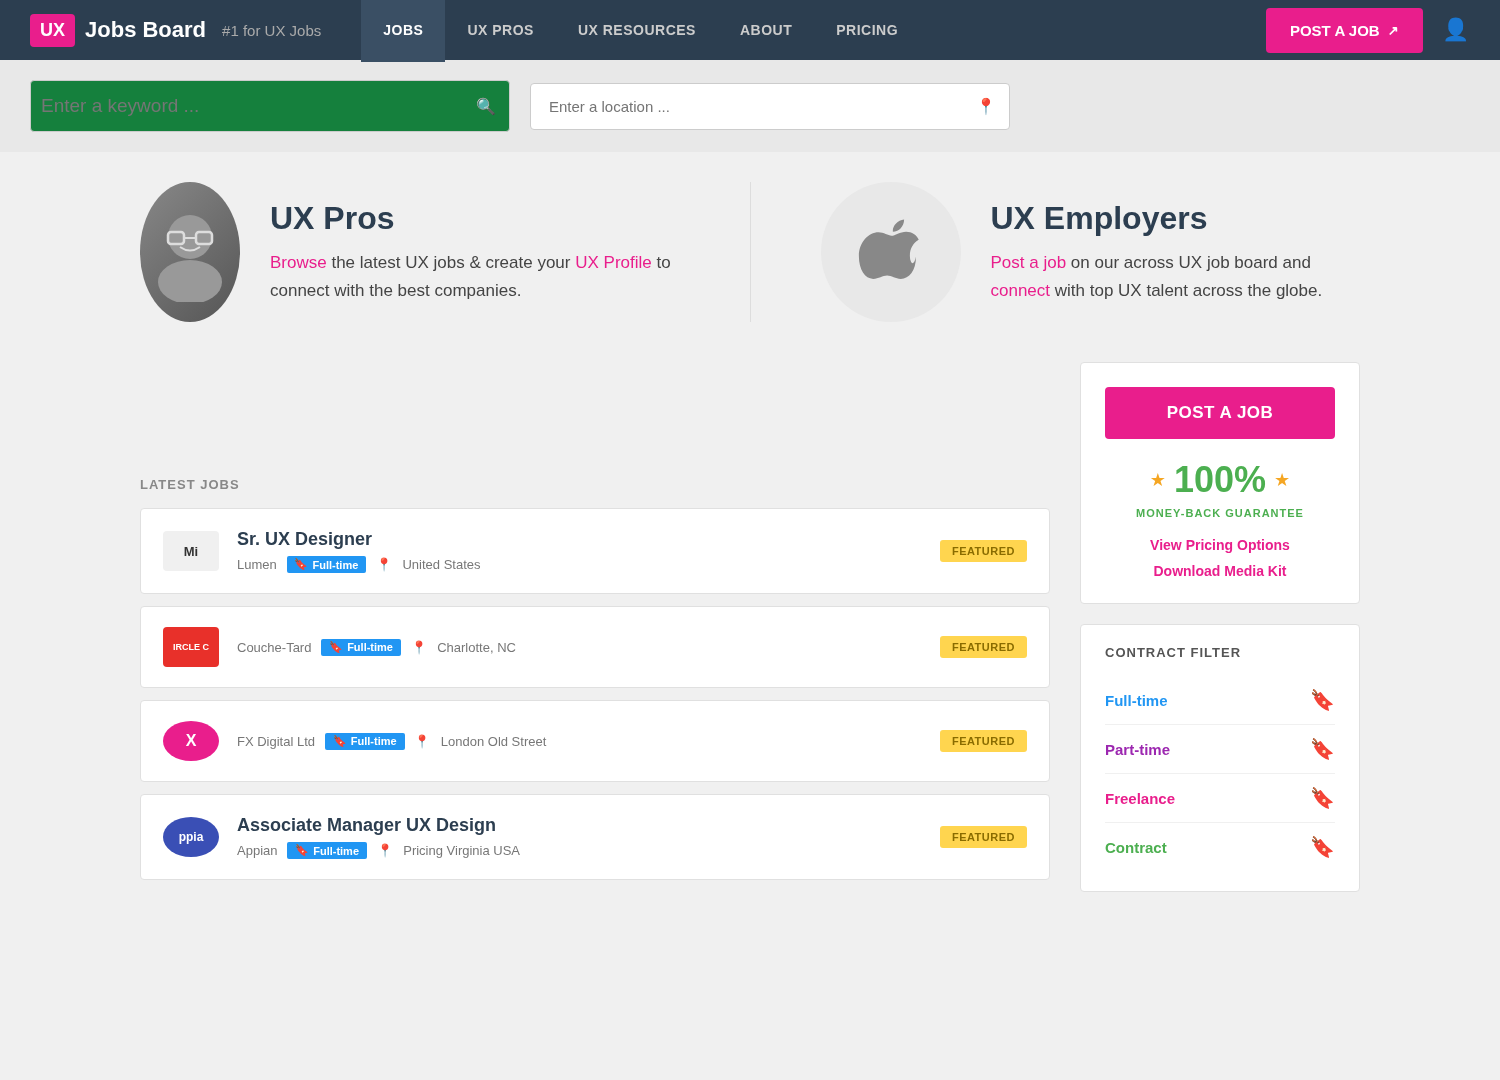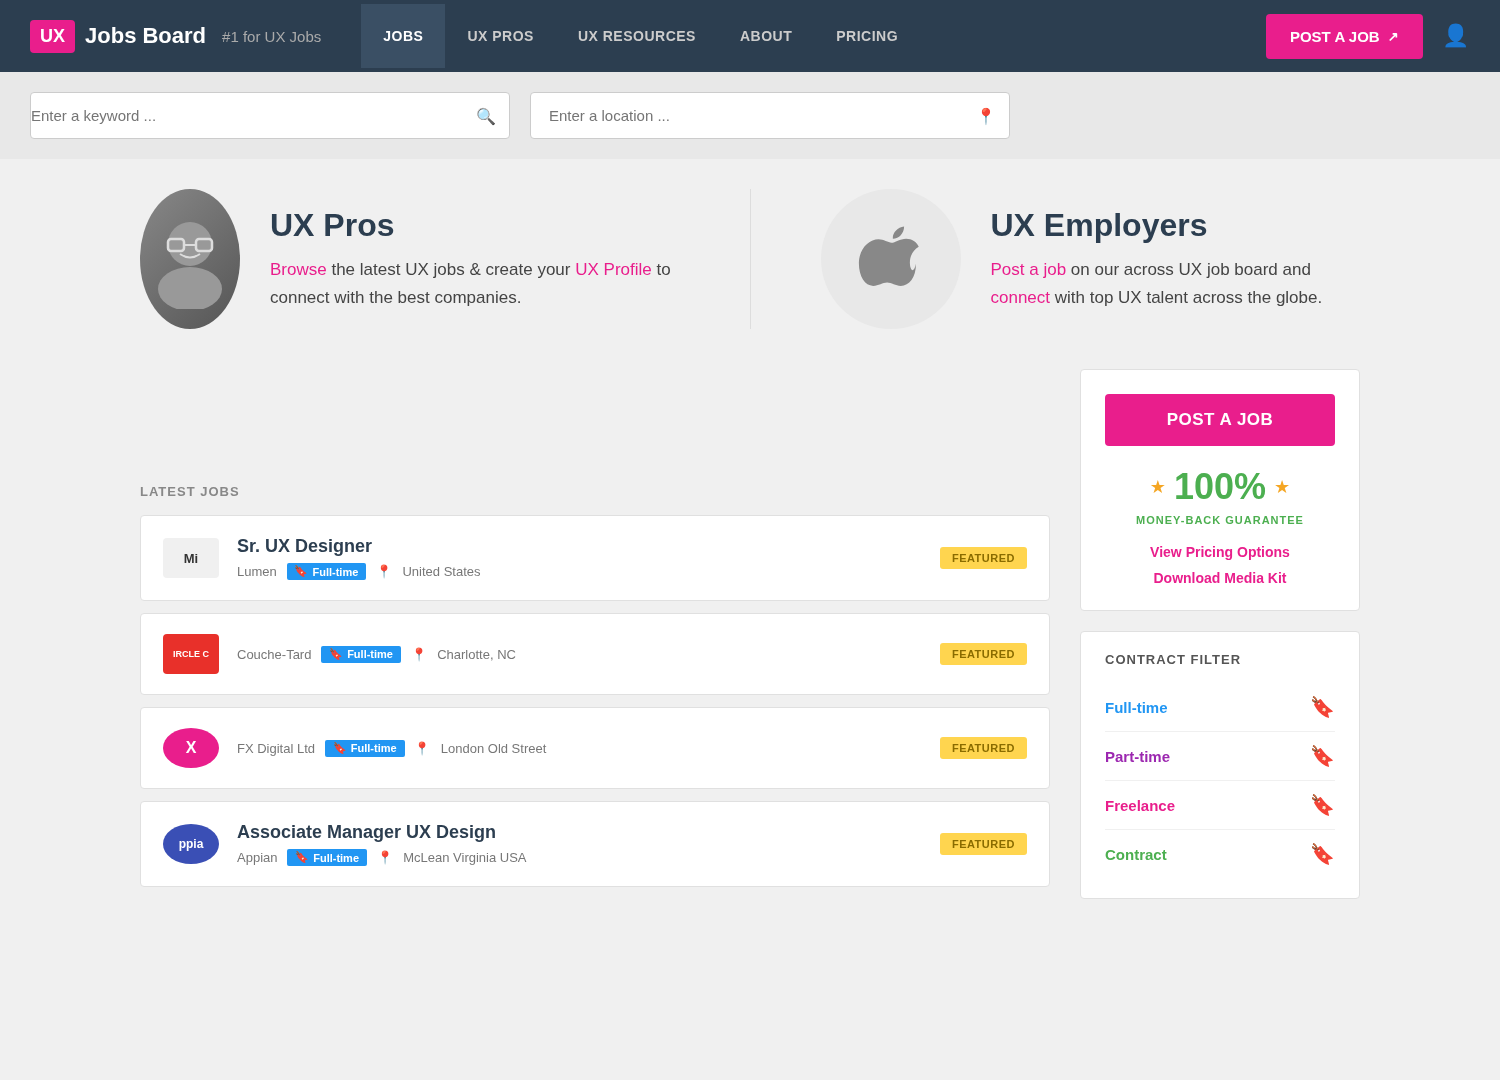--- a/index.html
+++ b/index.html
@@ -4,21 +4,21 @@
   <style>
     * { box-sizing: border-box; margin: 0; padding: 0; }
     body { font-family: Arial, sans-serif; background: #f0f0f0; width: 1500px; min-height: 1080px; }
 
     
     .navbar {
       background: #2c3e50;
       display: flex;
       align-items: center;
       padding: 0 30px;
-      height: 72px;
+      height: 60px;
     }
     .logo-box {
       background: #e91e8c;
       color: white;
       font-weight: bold;
       font-size: 18px;
       padding: 6px 10px;
       border-radius: 4px;
       margin-right: 10px;
     }
@@ -81,25 +81,25 @@
       gap: 20px;
       align-items: center;
     }
     .search-input-wrap {
       position: relative;
       flex: 1;
       max-width: 480px;
     }
     .search-input {
       width: 100%;
-      padding: 14px 50px 14px 0;
+      padding: 14px 50px 14px 10px;
       border: 1px solid #ccc;
       border-radius: 4px;
-      font-size: 15px;
-      background: #ffffff;
+      font-size: 19px;
+      background: #15803d;
       outline: none;
     }
     .search-icon {
       position: absolute;
       right: 14px;
       top: 50%;
       transform: translateY(-50%);
       color: #888;
       font-size: 16px;
       cursor: pointer;
@@ -485,21 +485,21 @@
         <div class="company-logo logo-appian">ppia</div>
         <div class="job-info">
           <div class="job-title">Associate Manager UX Design</div>
           <div class="job-meta">
             <span class="company-name">Appian</span>
             <span class="job-type-badge">
               <span>🔖</span>
               Full-time
             </span>
             <span style="color:#aaa">📍</span>
-            <span class="job-location">McLean Virginia USA</span>
+            <span class="job-location">Pricing Virginia USA</span>
           </div>
         </div>
         <span class="featured-badge">FEATURED</span>
       </div>
     </div>
 
     <div class="sidebar">
 
       <div class="post-job-card">
         <button class="post-job-big-btn">POST A JOB</button>

